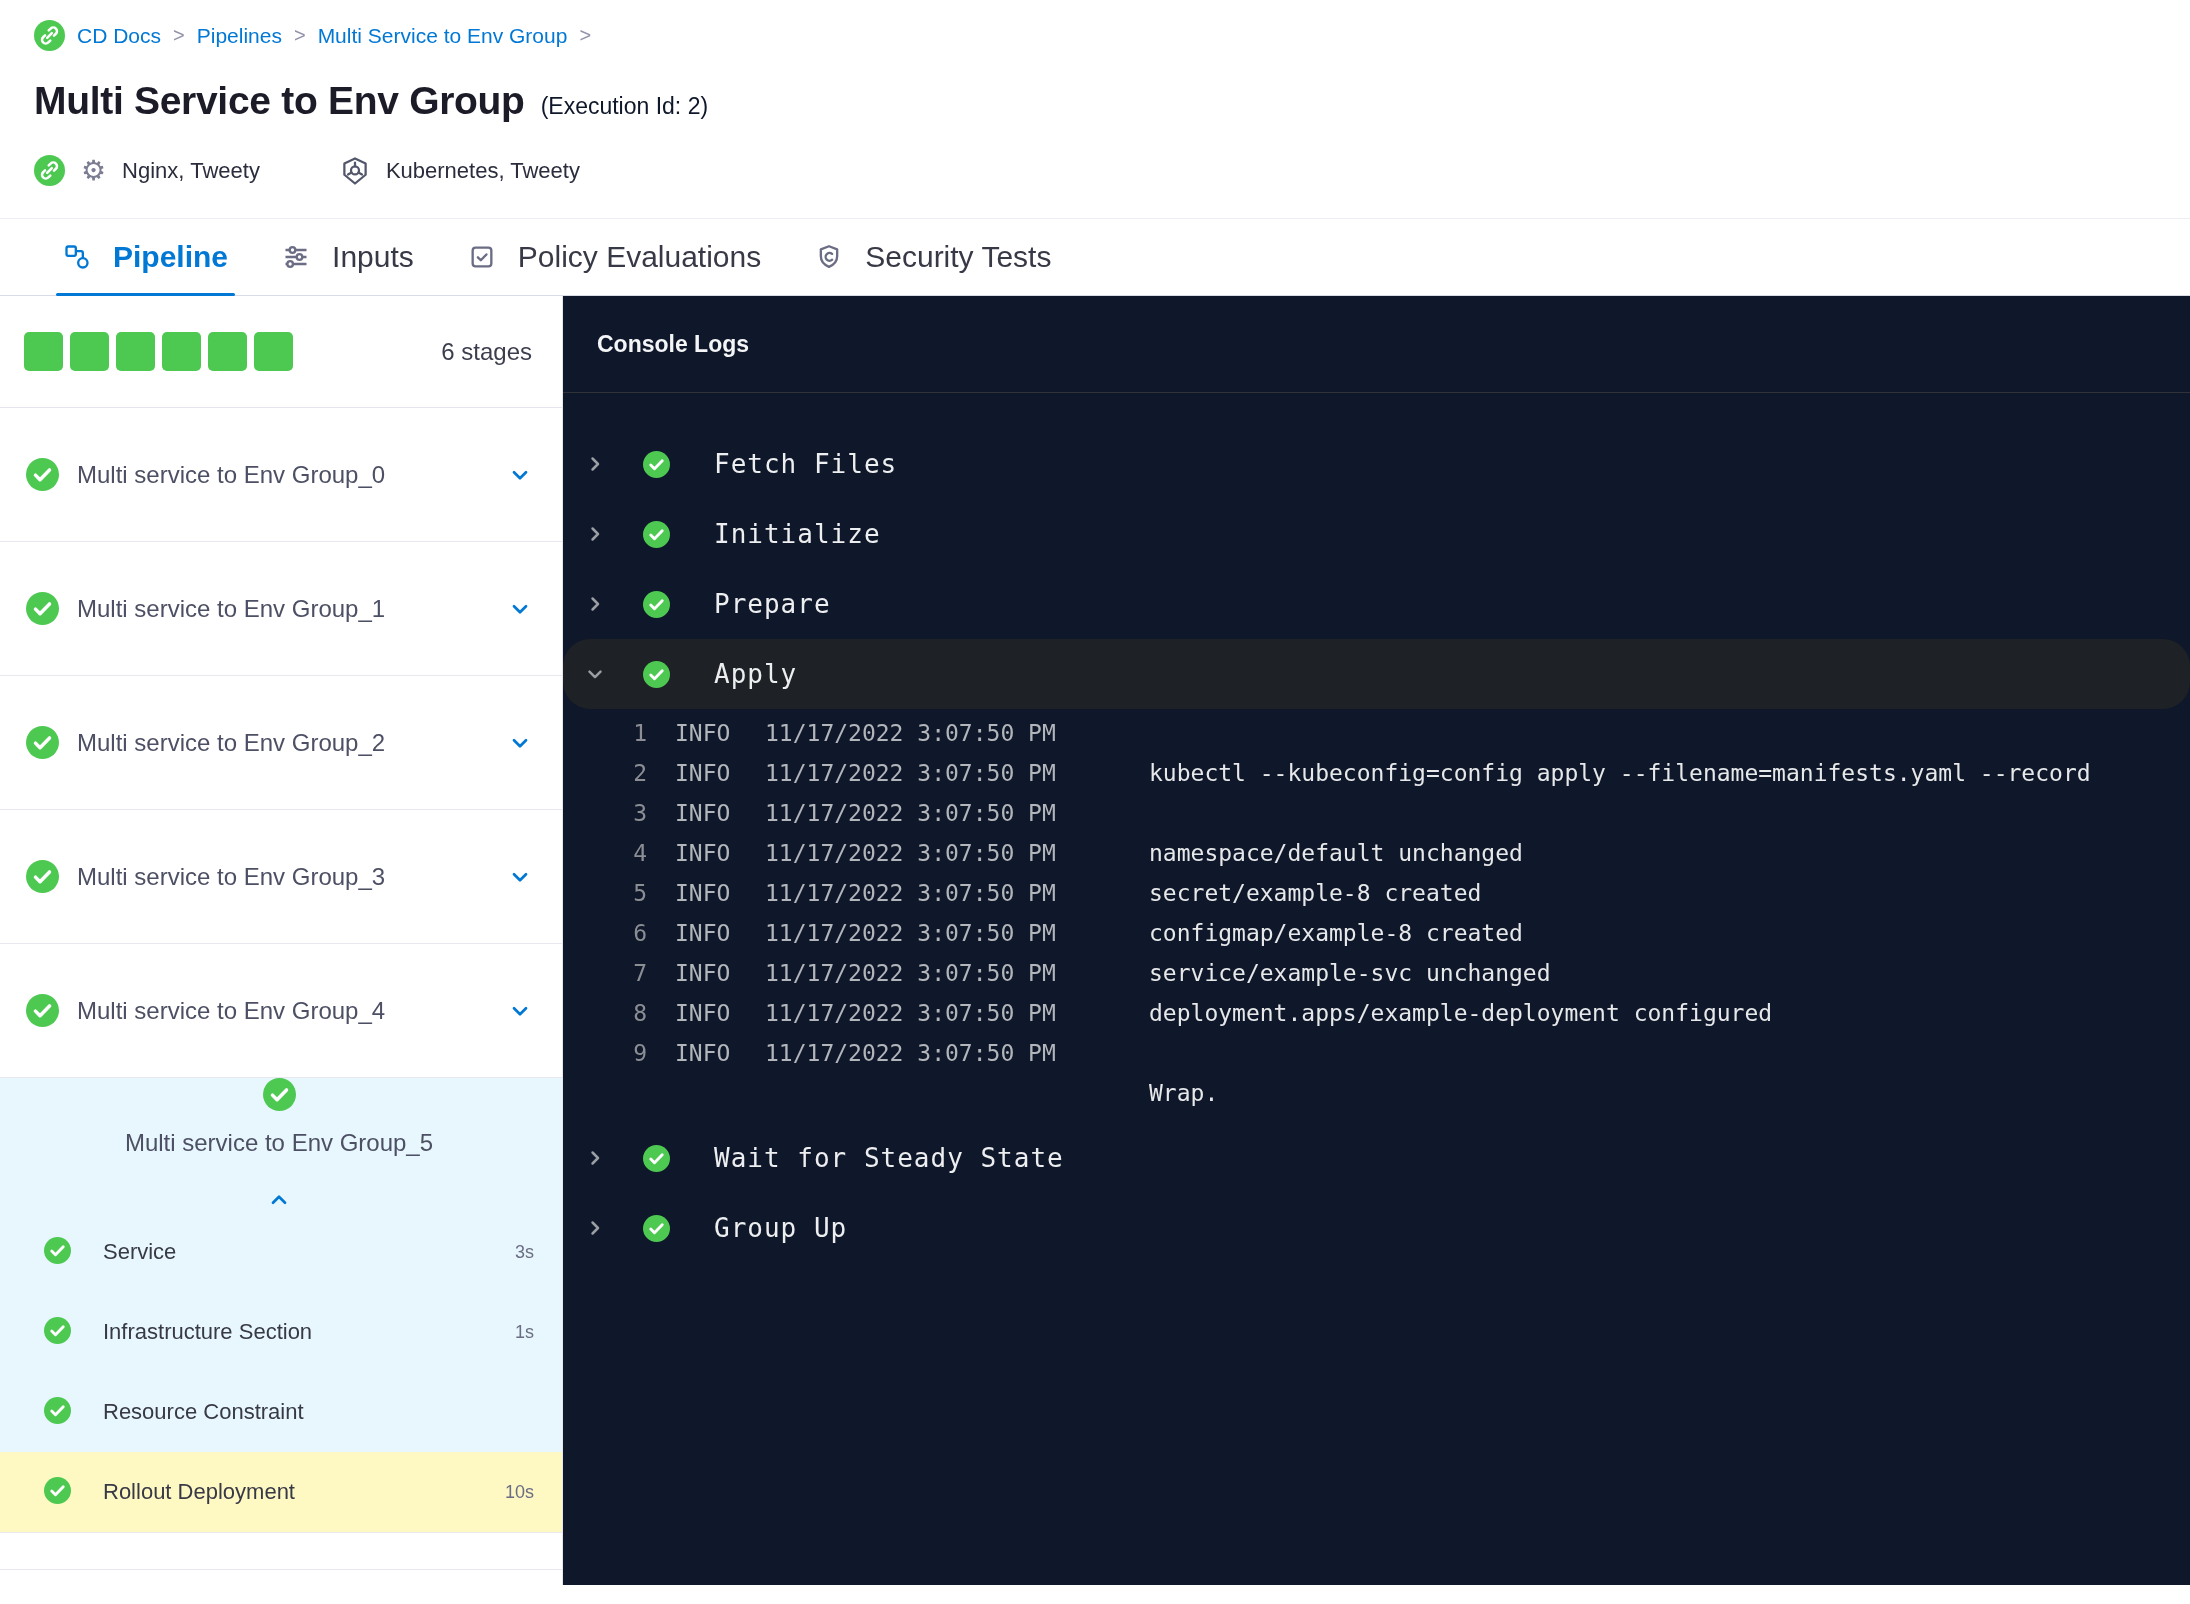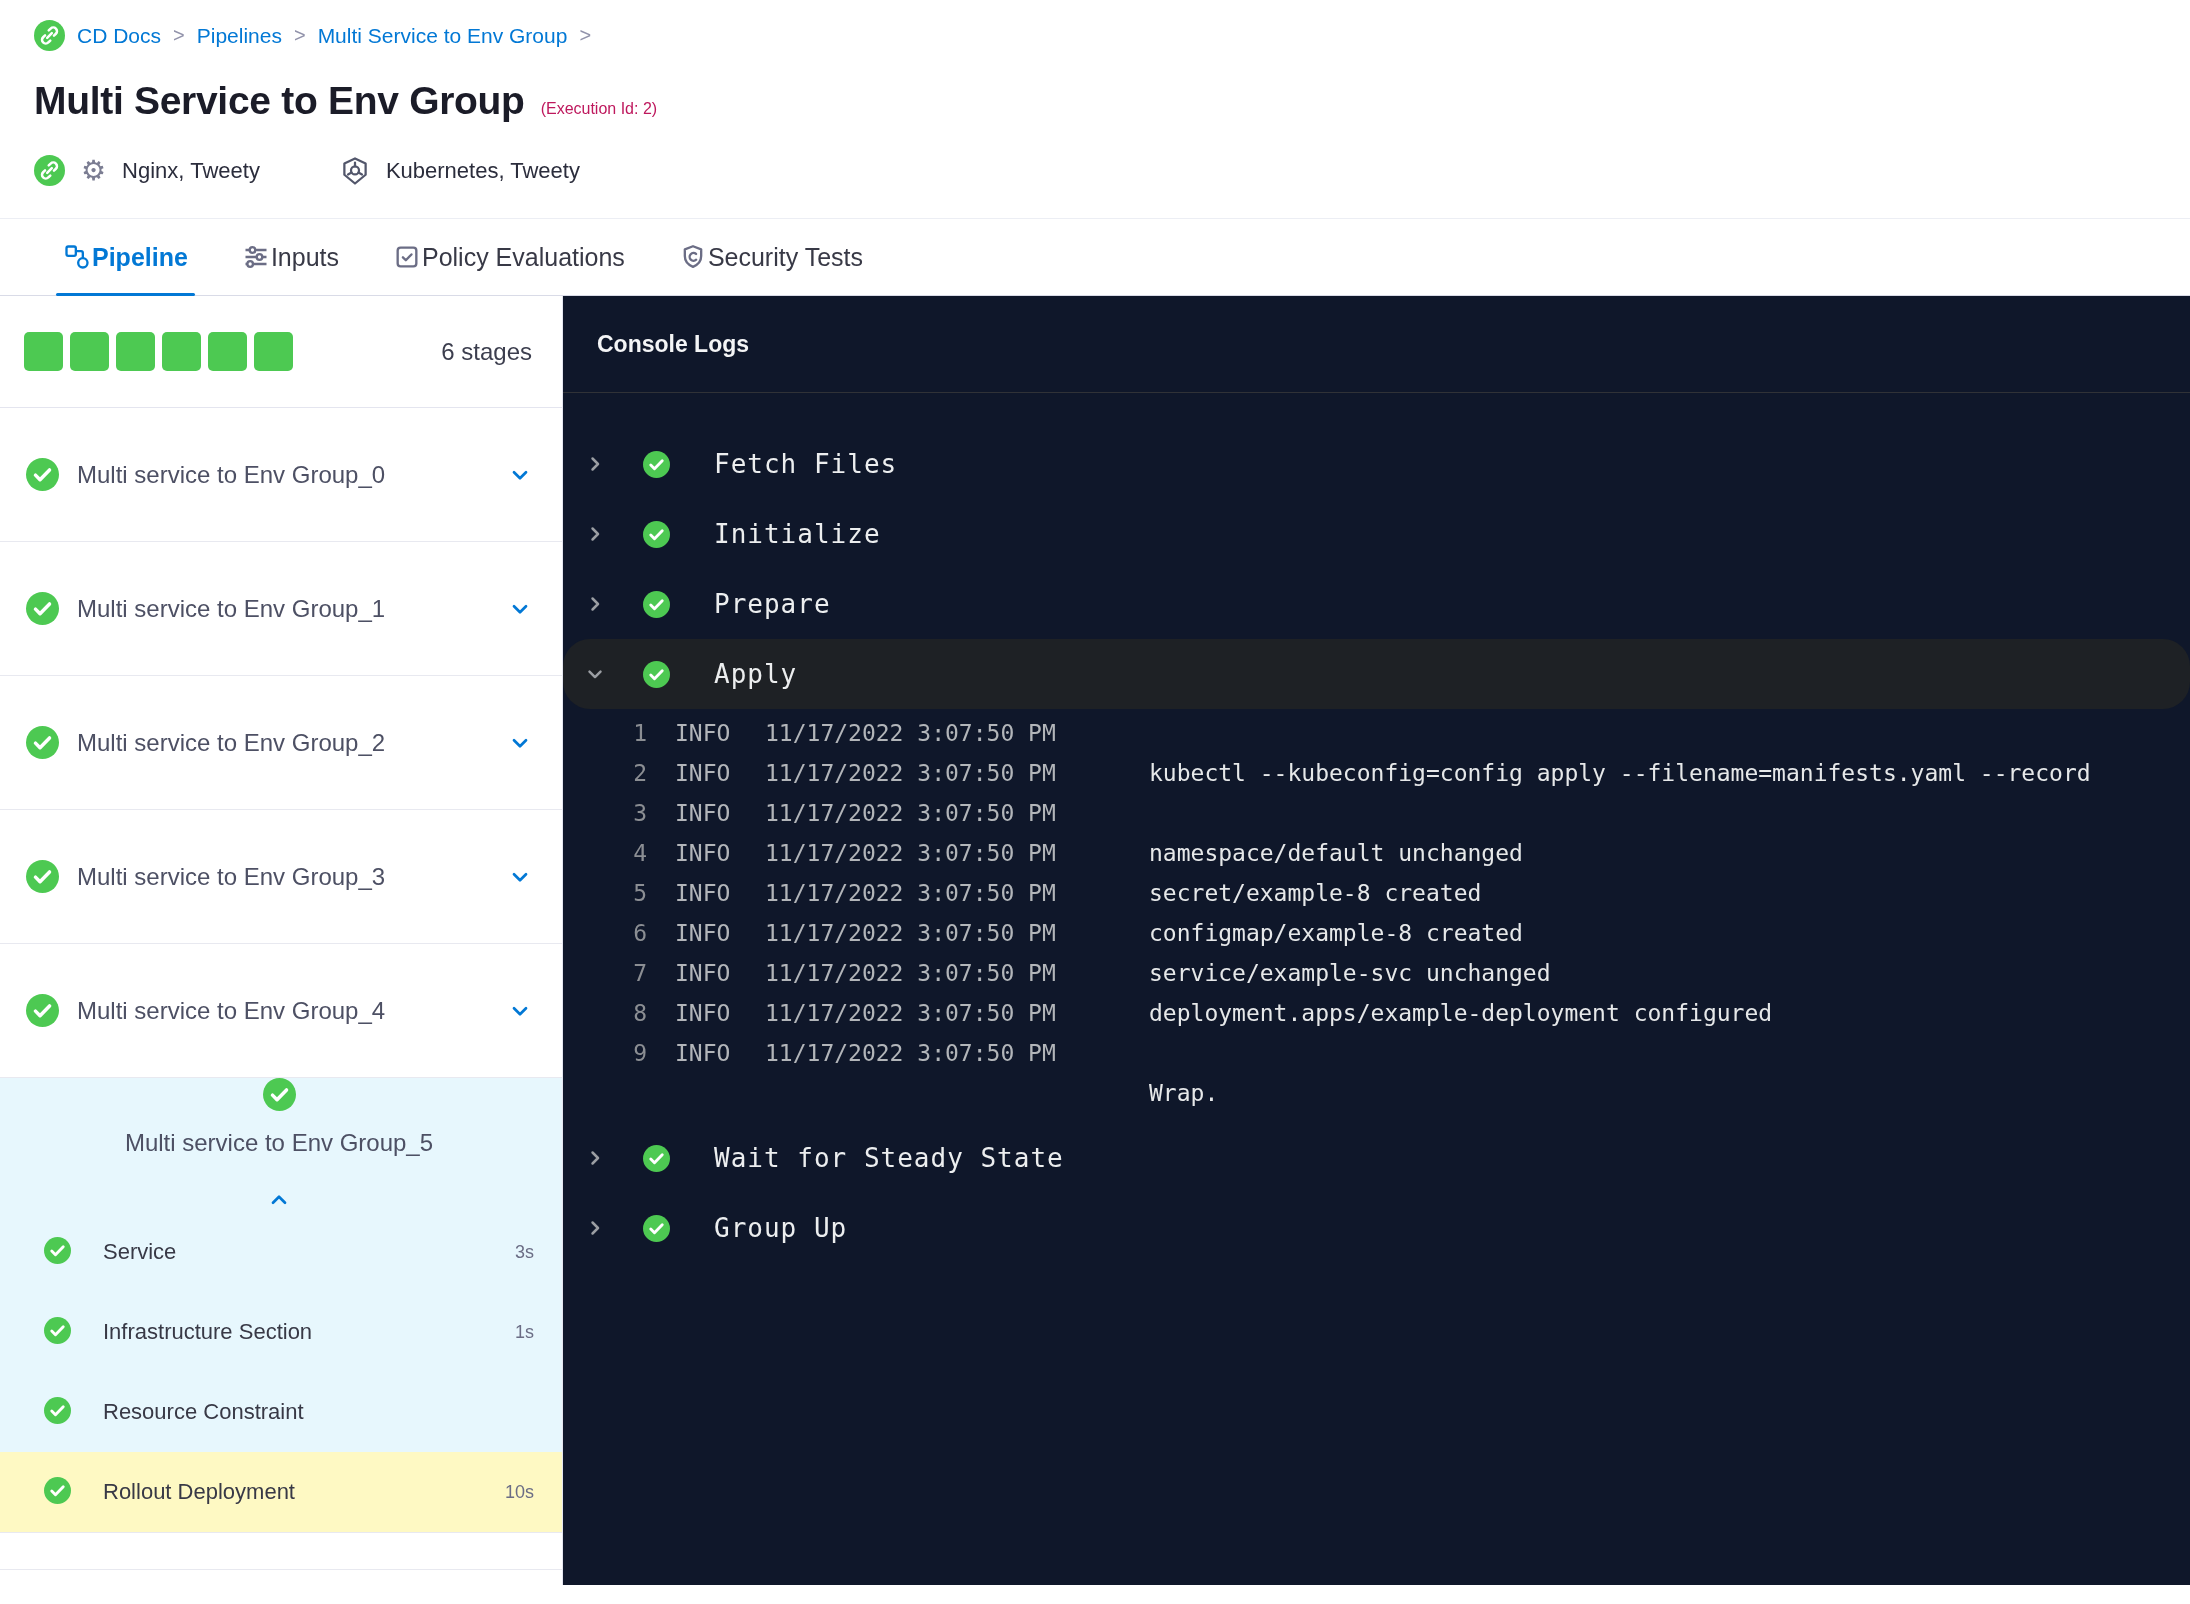--- a/index.html
+++ b/index.html
@@ -8,30 +8,30 @@
   .page { position:relative; width:2190px; height:1604px; background:#fff; overflow:hidden; }
 
   
   .top { padding:20px 0 0 34px; }
   .breadcrumb { display:flex; align-items:center; gap:12px; font-size:21px; }
   .bc-icon { display:inline-flex; width:31px; height:31px; }
   .bc-link { color:#0278d5; text-decoration:none; cursor:pointer; }
   .bc-sep { color:#9293ab; font-size:20px; }
   .title-row { display:flex; align-items:baseline; gap:16px; margin-top:28px; }
   .page-title { font-size:39px; font-weight:700; color:#1b1c28; letter-spacing:-0.3px; }
-  .exec-id { font-size:16px; color:#be185d; }
+  .exec-id { font-size:23px; color:#0f172a; }
   .meta { display:flex; align-items:center; gap:16px; margin-top:32px; font-size:22px; color:#2b2d3c; }
   .meta-badge { display:inline-flex; width:31px; height:31px; }
   .gear-glyph { font-size:28px; color:#7b7d92; line-height:1; }
   .env-icon { display:inline-flex; width:30px; height:30px; margin-left:64px; }
 
   
   .tabs { display:flex; align-items:stretch; margin-top:32px; height:78px;
           border-top:1px solid #eceef4; border-bottom:1px solid #d9dbe7; padding-left:36px; }
-  .tab { display:flex; align-items:center; gap:1px; padding:0 27px; font-size:25px;
+  .tab { display:flex; align-items:center; gap:22px; padding:0 27px; font-size:30px;
          color:#383946; position:relative; cursor:pointer; }
   .tab .tab-icon { display:inline-flex; color:#6b6d85; }
   .tab.active { color:#0278d5; font-weight:700; }
   .tab.active .tab-icon { color:#0278d5; }
   .tab.active::after { content:""; position:absolute; left:20px; right:20px; bottom:-1px;
                        height:3px; background:#0278d5; border-radius:2px; }
 
   
   .content { display:flex; height:1289px; }
   .sidebar { width:563px; min-width:563px; background:#fff; border-right:1px solid #e4e5ef;

